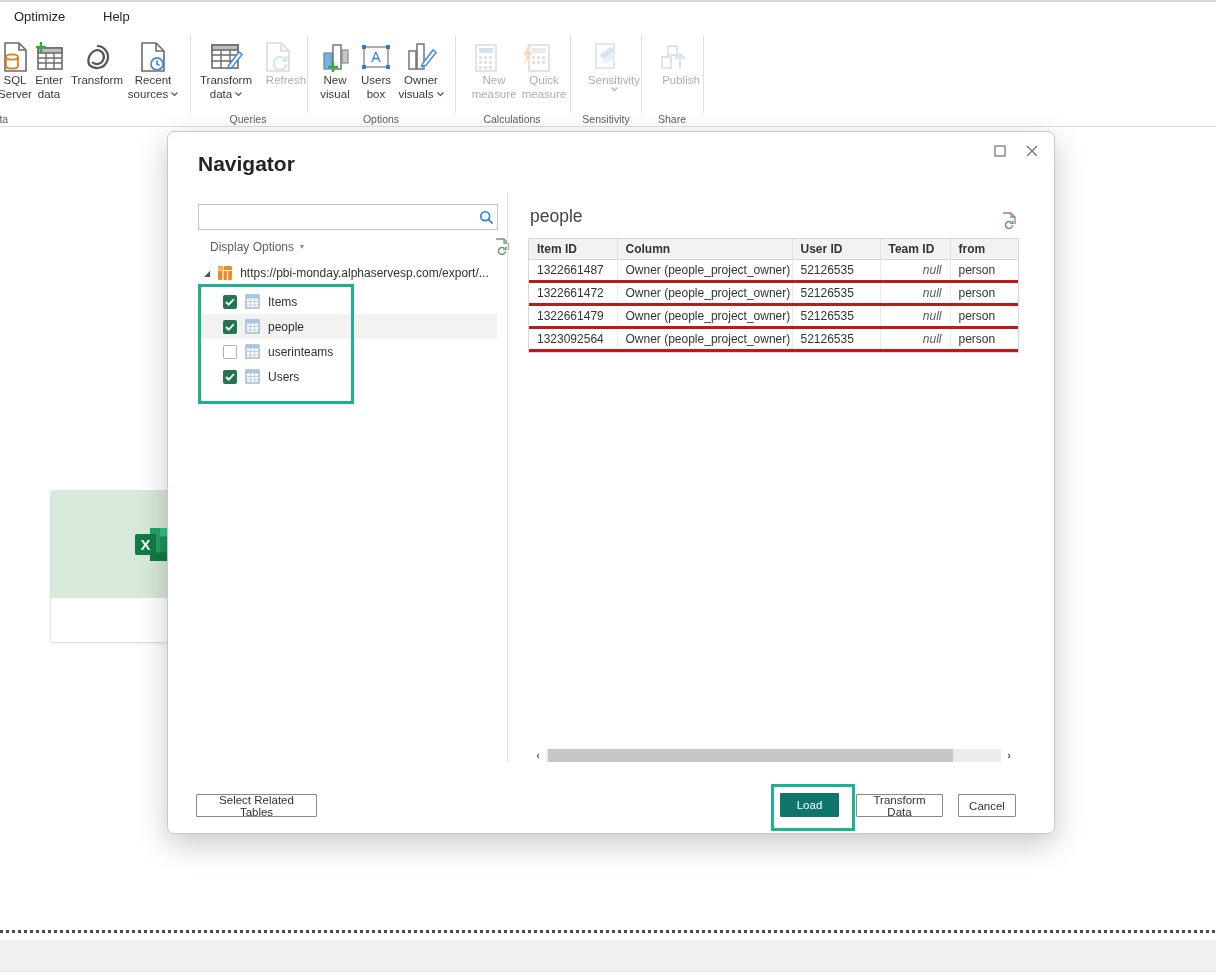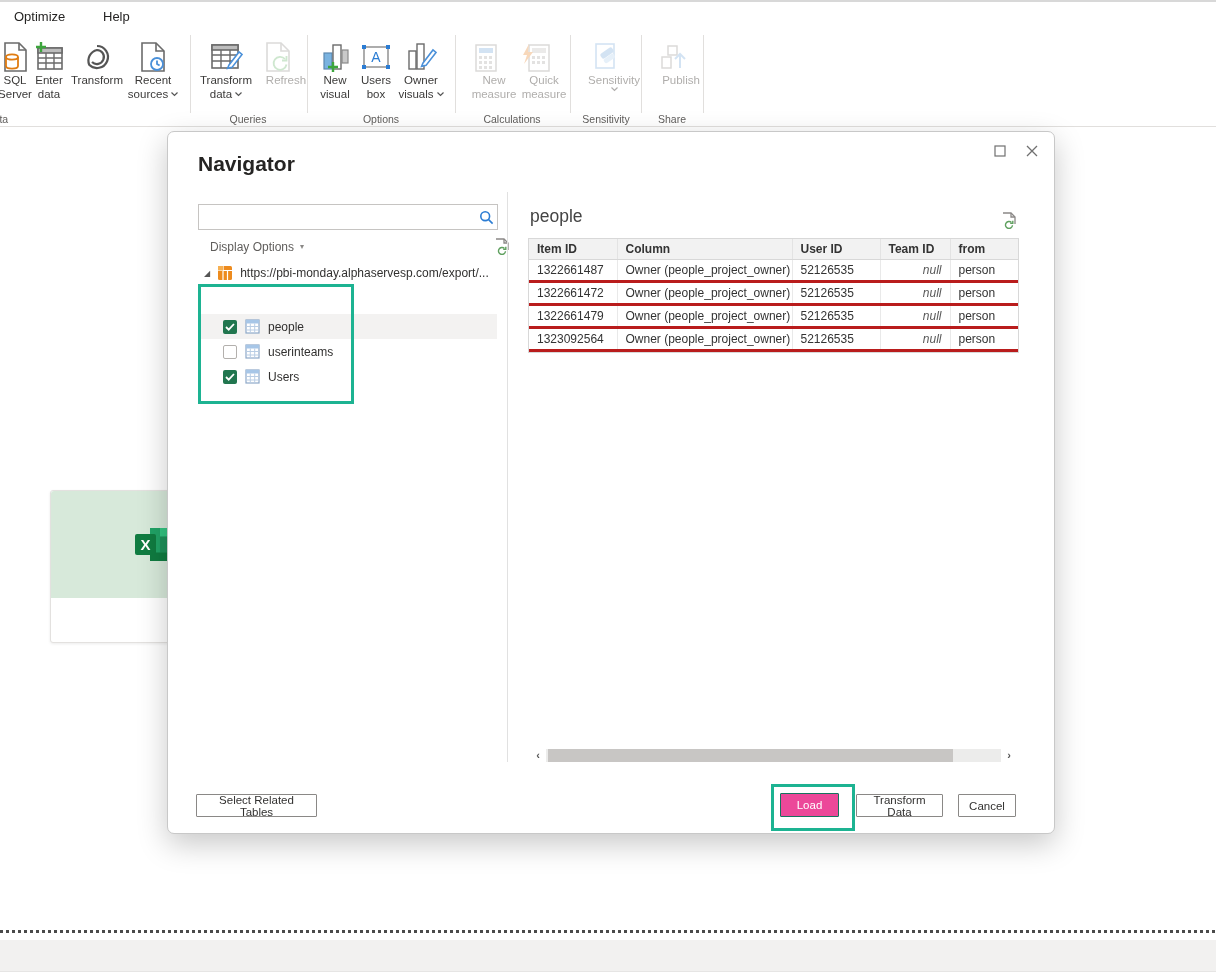--- a/index.html
+++ b/index.html
@@ -68,21 +68,21 @@
   table.prev td{padding:3px 8px;border-right:1px solid #e9e9e9;border-bottom:3px solid #b91c1c;white-space:nowrap;overflow:hidden;}
   td.null-val{font-style:italic;text-align:right;color:#595959;}
 
   .hscroll{position:absolute;left:362px;top:616px;width:487px;height:14px;display:flex;align-items:center;}
   .harrow{width:16px;height:14px;display:flex;align-items:center;justify-content:center;font-size:11px;color:#555;font-weight:bold;cursor:pointer;}
   .htrack{flex:1;height:13px;background:#ececeb;position:relative;cursor:pointer;}
   .hthumb{position:absolute;left:2px;top:0;height:13px;width:405px;background:#c8c6c4;cursor:grab;}
 
   .btn{position:absolute;height:23px;background:#fff;border:1px solid #8a8886;font-size:11.5px;color:#323130;
        display:flex;align-items:center;justify-content:center;cursor:pointer;font-family:inherit;border-radius:1px;}
-  .btn.primary{background:#ec4899;border-color:#17735e;color:#fff;}
+  .btn.primary{background:#0f766e;border-color:#17735e;color:#fff;}
 
   .annot{position:absolute;border:3px solid #1db392;z-index:5;pointer-events:none;}
 
   svg{display:block;}
 </style>
 </head>
 <body>
 
 <div id="app">
 
@@ -411,20 +411,35 @@
       <span>
         <svg width="16" height="16" viewBox="0 0 16 16">
             <rect x="1" y="1" width="14" height="14" rx="1.5" fill="#ed8b1e"></rect>
             <path d="M1 5.5h14M6 1v14M10.5 5.5V15" stroke="#fff" stroke-width="1.2"></path>
             <rect x="1" y="1" width="5" height="4.5" fill="#f6b052"></rect>
           </svg>
       </span>
       <span>https://pbi-monday.alphaservesp.com/export/...</span>
     </div>
 
+    <div class="trow" style="top:157px">
+      <span class="cbx on">
+          <svg width="10" height="8" viewBox="0 0 10 8">
+            <path d="M1 4l2.7 2.7L9 1" fill="none" stroke="#fff" stroke-width="1.8"></path>
+          </svg>
+        </span>
+      <span class="ticon">
+          <svg width="15" height="15" viewBox="0 0 15 15">
+            <rect x="1" y="1" width="13" height="13" fill="#fff" stroke="#8ea8c8" stroke-width="1.2"></rect>
+            <rect x="1" y="1" width="13" height="3.5" fill="#a7c6e7"></rect>
+            <path d="M1 7.5h13M1 11h13M5.3 4.5V14M9.7 4.5V14" stroke="#b9cde4" stroke-width="1"></path>
+          </svg>
+        </span>
+      <span class="tlbl">Items</span>
+    </div>
 
     <div class="trow sel" style="top:182px">
       <span class="cbx on">
           <svg width="10" height="8" viewBox="0 0 10 8">
             <path d="M1 4l2.7 2.7L9 1" fill="none" stroke="#fff" stroke-width="1.8"></path>
           </svg>
         </span>
       <span class="ticon">
           <svg width="15" height="15" viewBox="0 0 15 15">
             <rect x="1" y="1" width="13" height="13" fill="#fff" stroke="#8ea8c8" stroke-width="1.2"></rect>

